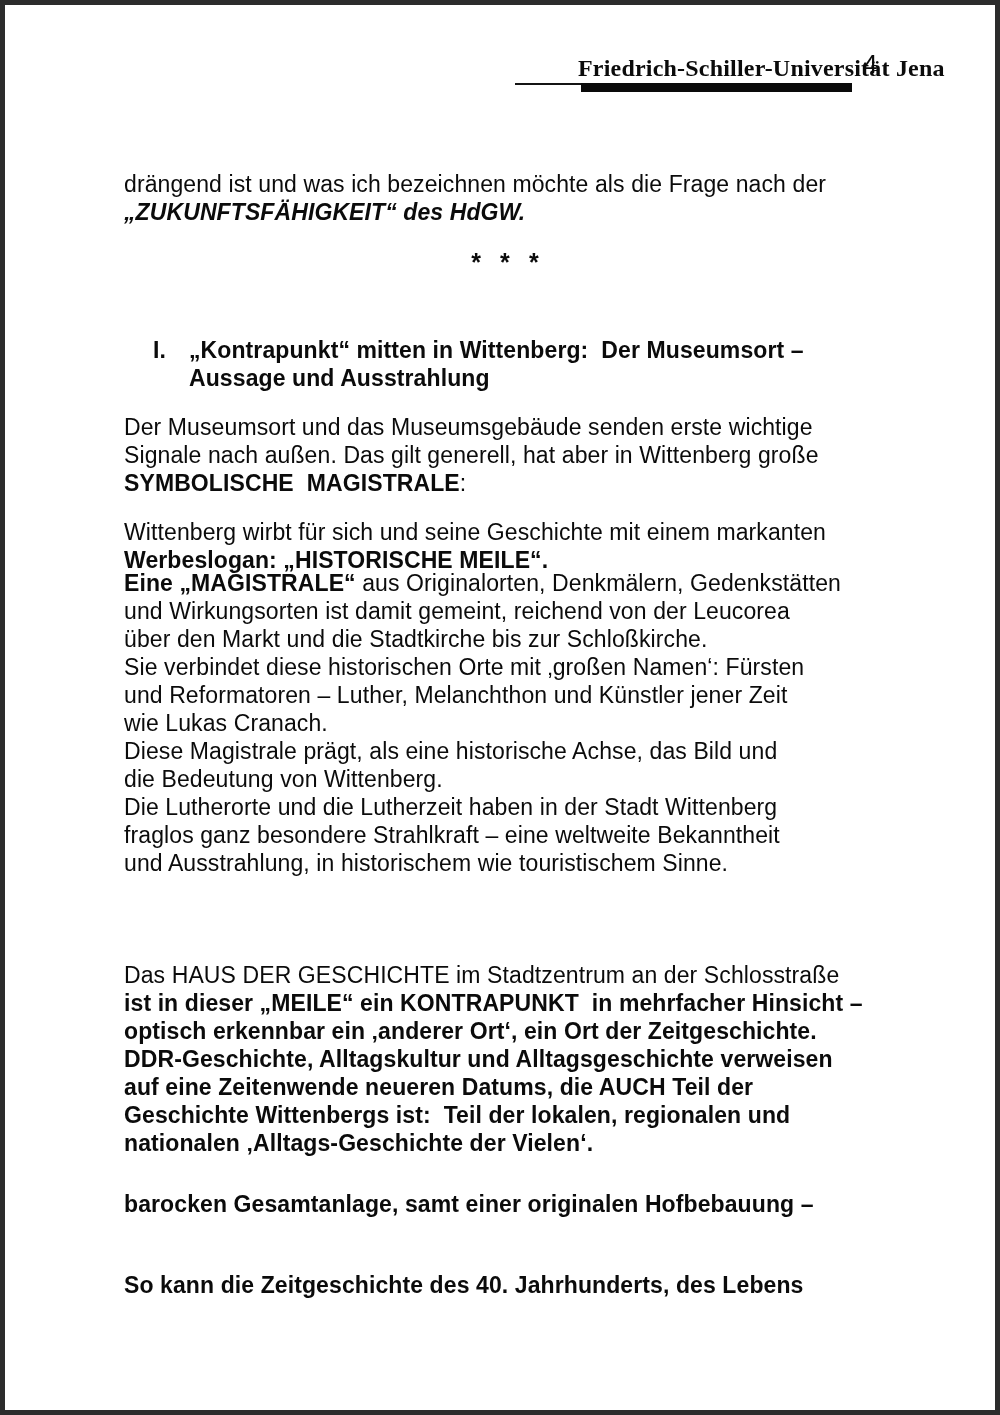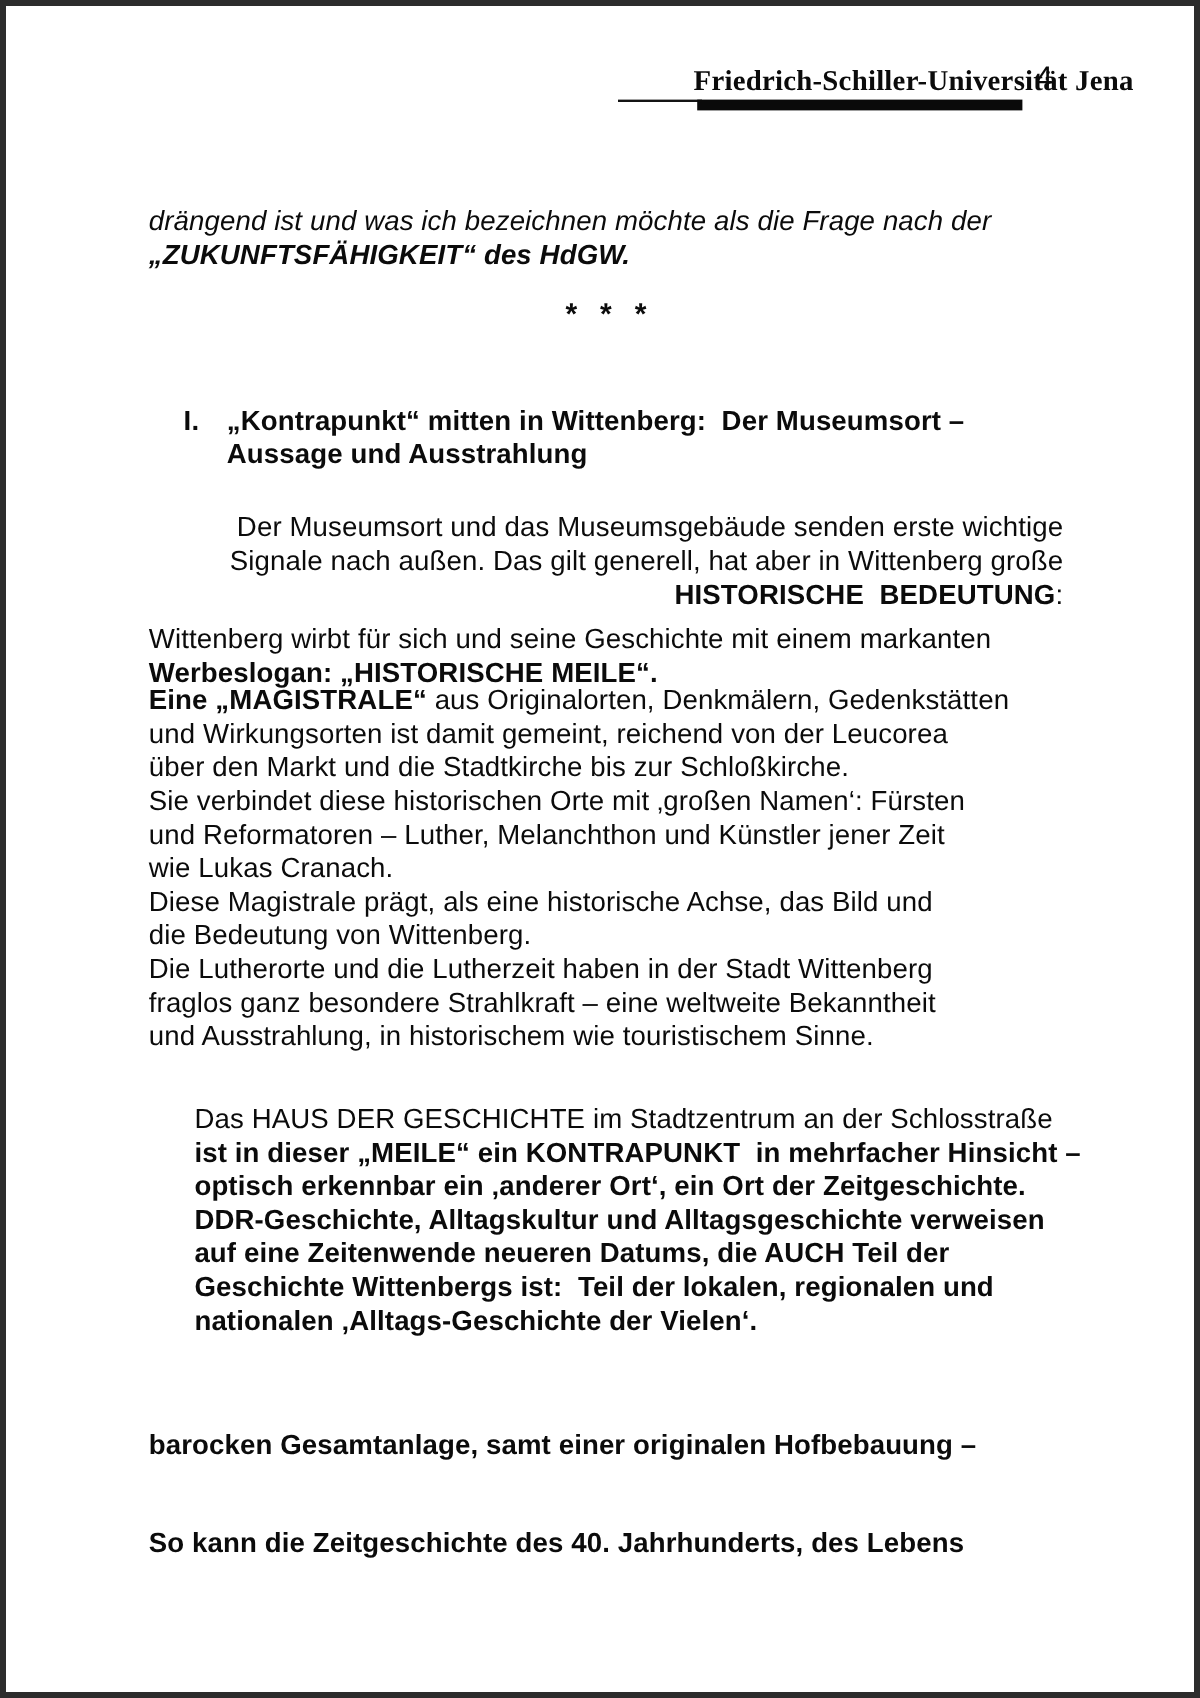--- a/index.html
+++ b/index.html
@@ -61,21 +61,21 @@
     position: absolute;
     left: 119px;
     width: 762px;
     font-size: 23px;
     line-height: 28px;
     letter-spacing: 0.1px;
     white-space: pre-wrap;
   }
   .run-r { font-weight: 400; font-style: normal; }
   .run-b { font-weight: 700; font-style: normal; }
-  .run-i { font-weight: 400; font-style: italic; }
+  .run-i { font-weight: 400; }
   .run-bi { font-weight: 700; font-style: italic; }
 
   .intro { top: 165px; }
 
   .separator {
     top: 243px;
     text-align: center;
     font-size: 25px;
     font-weight: 700;
     word-spacing: 12px;
@@ -88,24 +88,24 @@
     width: 740px;
     display: flex;
     font-weight: 700;
   }
   .heading-numeral {
     flex: 0 0 36px;
     font-weight: 700;
   }
   .heading-text { flex: 1; }
 
-  .para-symbolische   { top: 420px; text-align: right; }
+  .para-symbolische   { top: 408px; }
   .para-werbeslogan   { top: 513px; }
   .para-magistrale    { top: 564px; }
-  .para-kontrapunkt   { top: 913px; margin-left: 38px; }
+  .para-kontrapunkt   { top: 956px; }
   .para-museumsstandort { top: 1157px; }
   .para-schluss       { top: 1266px; }
 </style>
 </head>
 <body>
 
 <div class="page">
 
   <div class="header-institution">Friedrich-Schiller-Universität Jena</div>
   <div class="page-number">4</div>
@@ -114,21 +114,21 @@
 
   <div class="block intro"><span class="run-i">drängend ist und was ich bezeichnen möchte als die Frage nach der</span><br><span class="run-bi">„ZUKUNFTSFÄHIGKEIT“ des HdGW.</span></div>
 
   <div class="block separator">* * *</div>
 
   <div class="block heading">
     <span class="heading-numeral">I.</span>
     <span class="heading-text"><span class="run-b">„Kontrapunkt“ mitten in Wittenberg:  Der Museumsort –</span><br><span class="run-b">Aussage und Ausstrahlung</span></span>
   </div>
 
-  <div class="block para-symbolische"><span class="run-r">Der Museumsort und das Museumsgebäude senden erste wichtige</span><br><span class="run-r">Signale nach außen. Das gilt generell, hat aber in Wittenberg große</span><br><span class="run-b">HISTORISCHE  BEDEUTUNG</span><span class="run-r">:</span></div>
+  <div class="block para-symbolische"><span class="run-r">Der Museumsort und das Museumsgebäude senden erste wichtige</span><br><span class="run-r">Signale nach außen. Das gilt generell, hat aber in Wittenberg große</span><br><span class="run-b">SYMBOLISCHE  MAGISTRALE</span><span class="run-r">:</span></div>
 
   <div class="block para-werbeslogan"><span class="run-r">Wittenberg wirbt für sich und seine Geschichte mit einem markanten</span><br><span class="run-b">Werbeslogan: „HISTORISCHE MEILE“.</span></div>
 
   <div class="block para-magistrale"><span class="run-b">Eine „MAGISTRALE“</span><span class="run-r"> aus Originalorten, Denkmälern, Gedenkstätten</span><br><span class="run-r">und Wirkungsorten ist damit gemeint, reichend von der Leucorea</span><br><span class="run-r">über den Markt und die Stadtkirche bis zur Schloßkirche.</span><br><span class="run-r">Sie verbindet diese historischen Orte mit ‚großen Namen‘: Fürsten</span><br><span class="run-r">und Reformatoren – Luther, Melanchthon und Künstler jener Zeit</span><br><span class="run-r">wie Lukas Cranach.</span><br><span class="run-r">Diese Magistrale prägt, als eine historische Achse, das Bild und</span><br><span class="run-r">die Bedeutung von Wittenberg.</span><br><span class="run-r">Die Lutherorte und die Lutherzeit haben in der Stadt Wittenberg</span><br><span class="run-r">fraglos ganz besondere Strahlkraft – eine weltweite Bekanntheit</span><br><span class="run-r">und Ausstrahlung, in historischem wie touristischem Sinne.</span></div>
 
   <div class="block para-kontrapunkt"><span class="run-r">Das HAUS DER GESCHICHTE im Stadtzentrum an der Schlosstraße</span><br><span class="run-b">ist in dieser „MEILE“ ein KONTRAPUNKT  in mehrfacher Hinsicht –</span><br><span class="run-b">optisch erkennbar ein ‚anderer Ort‘, ein Ort der Zeitgeschichte.</span><br><span class="run-b">DDR-Geschichte, Alltagskultur und Alltagsgeschichte verweisen</span><br><span class="run-b">auf eine Zeitenwende neueren Datums, die AUCH Teil der</span><br><span class="run-b">Geschichte Wittenbergs ist:  Teil der lokalen, regionalen und</span><br><span class="run-b">nationalen ‚Alltags-Geschichte der Vielen‘.</span></div>
 
   <div class="block para-museumsstandort"><br><span class="run-b">barocken Gesamtanlage, samt einer originalen Hofbebauung –</span><br></div>
 
   <div class="block para-schluss"><span class="run-b">So kann die Zeitgeschichte des 40. Jahrhunderts, des Lebens</span></div>

